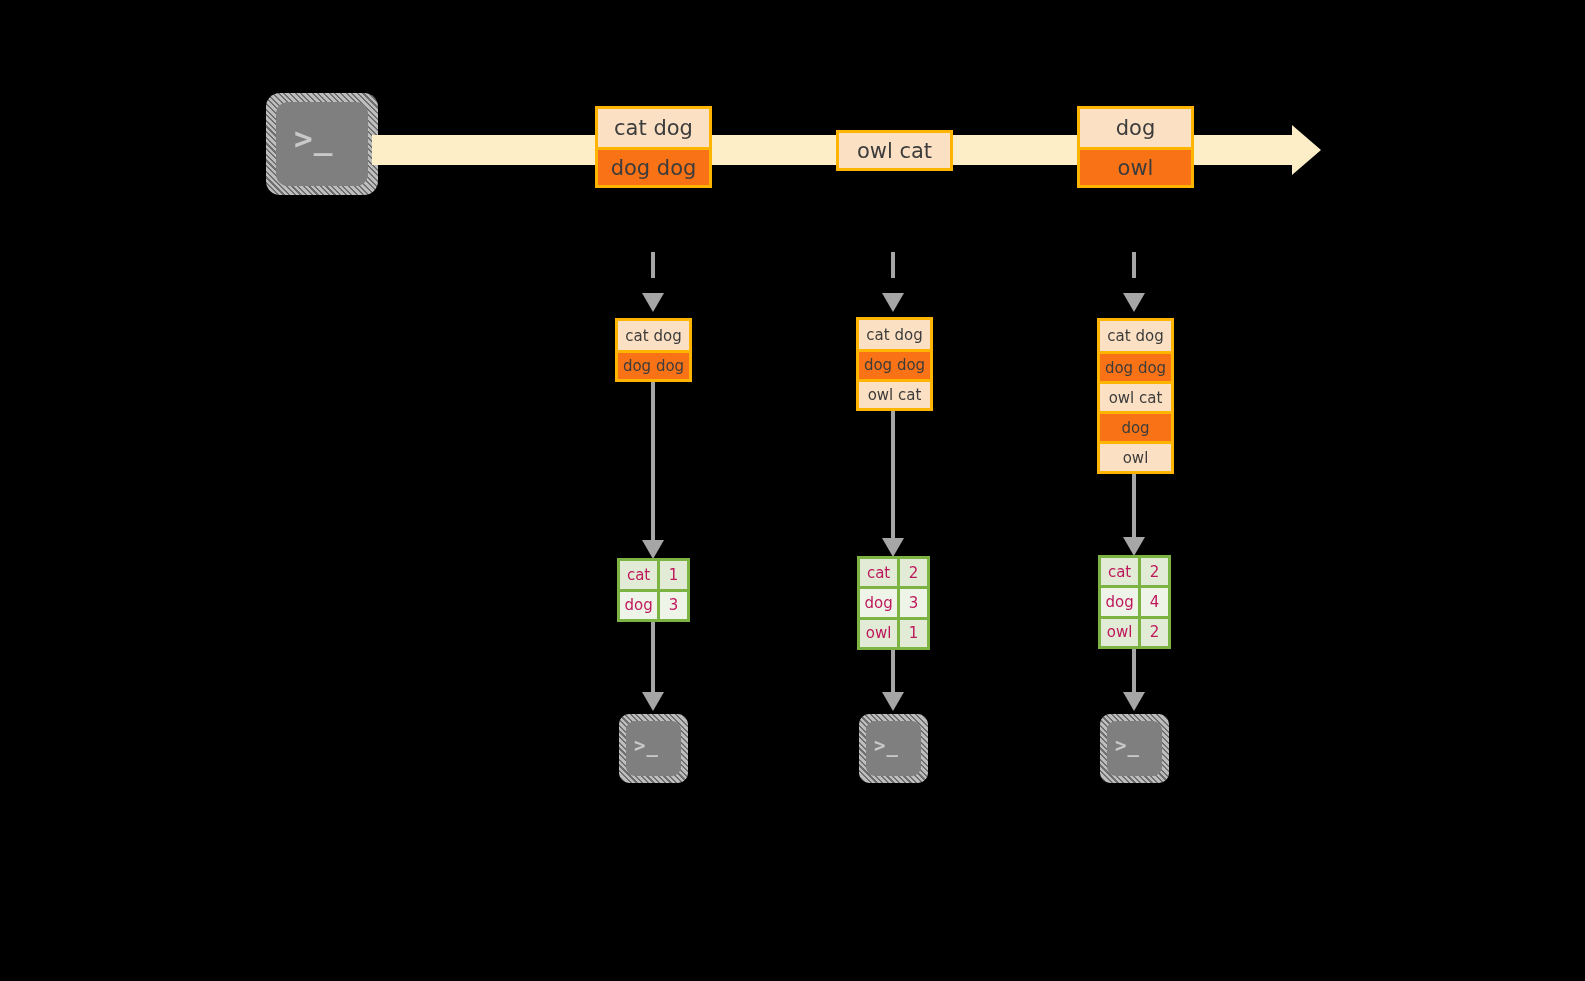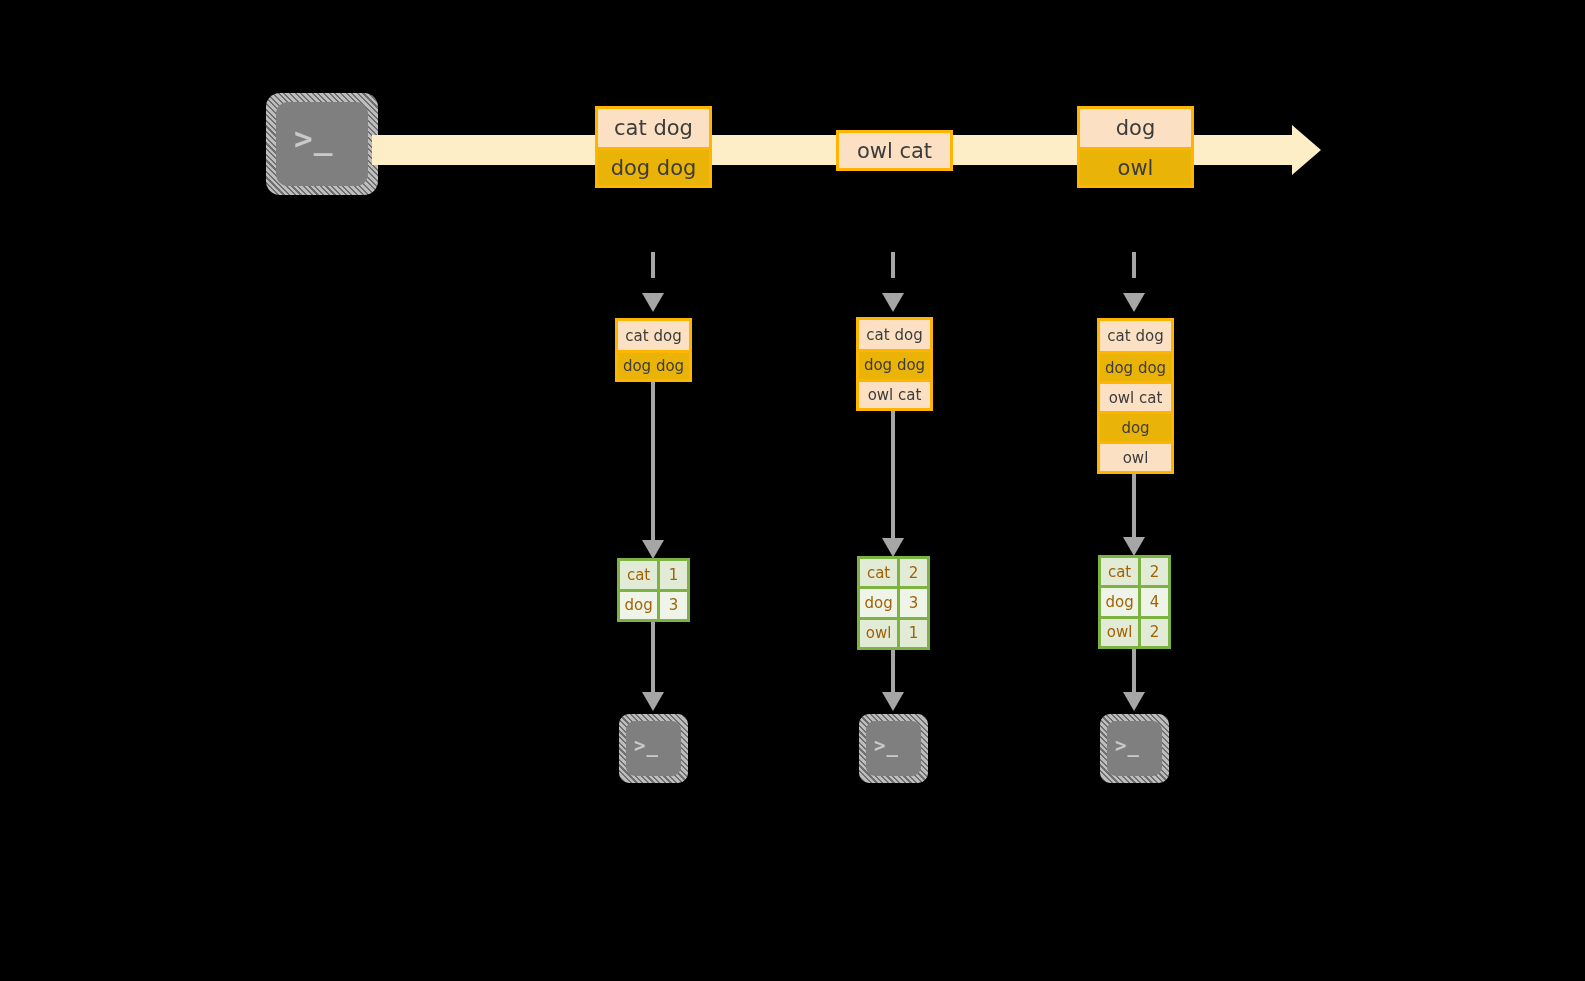--- a/index.html
+++ b/index.html
@@ -68,21 +68,21 @@
     display: flex;
     align-items: center;
     justify-content: center;
     color: #3c3c3c;
     white-space: nowrap;
   }
   .recgroup .rec + .rec {
     border-top: 3px solid #ffb400;
   }
   .rec.shadeA { background: #fbe0c3; }
-  .rec.shadeB { background: #eab308; }
+  .rec.shadeB { background: #f97316; }
 
   
   .restable {
     position: absolute;
     box-sizing: border-box;
     border: 3px solid #7cb342;
     display: flex;
     flex-direction: column;
   }
   .restable .trow {
@@ -91,21 +91,21 @@
     box-sizing: border-box;
   }
   .restable .trow + .trow {
     border-top: 3px solid #7cb342;
   }
   .restable .tcell {
     box-sizing: border-box;
     display: flex;
     align-items: center;
     justify-content: center;
-    color: #a16207;
+    color: #be185d;
     white-space: nowrap;
   }
   .restable .tcell.key { border-right: 3px solid #7cb342; }
   .trow.shadeA .tcell { background: #e2ebd6; }
   .trow.shadeB .tcell { background: #eff4e8; }
 
   
   .vline {
     position: absolute;
     background: #a6a6a6;

